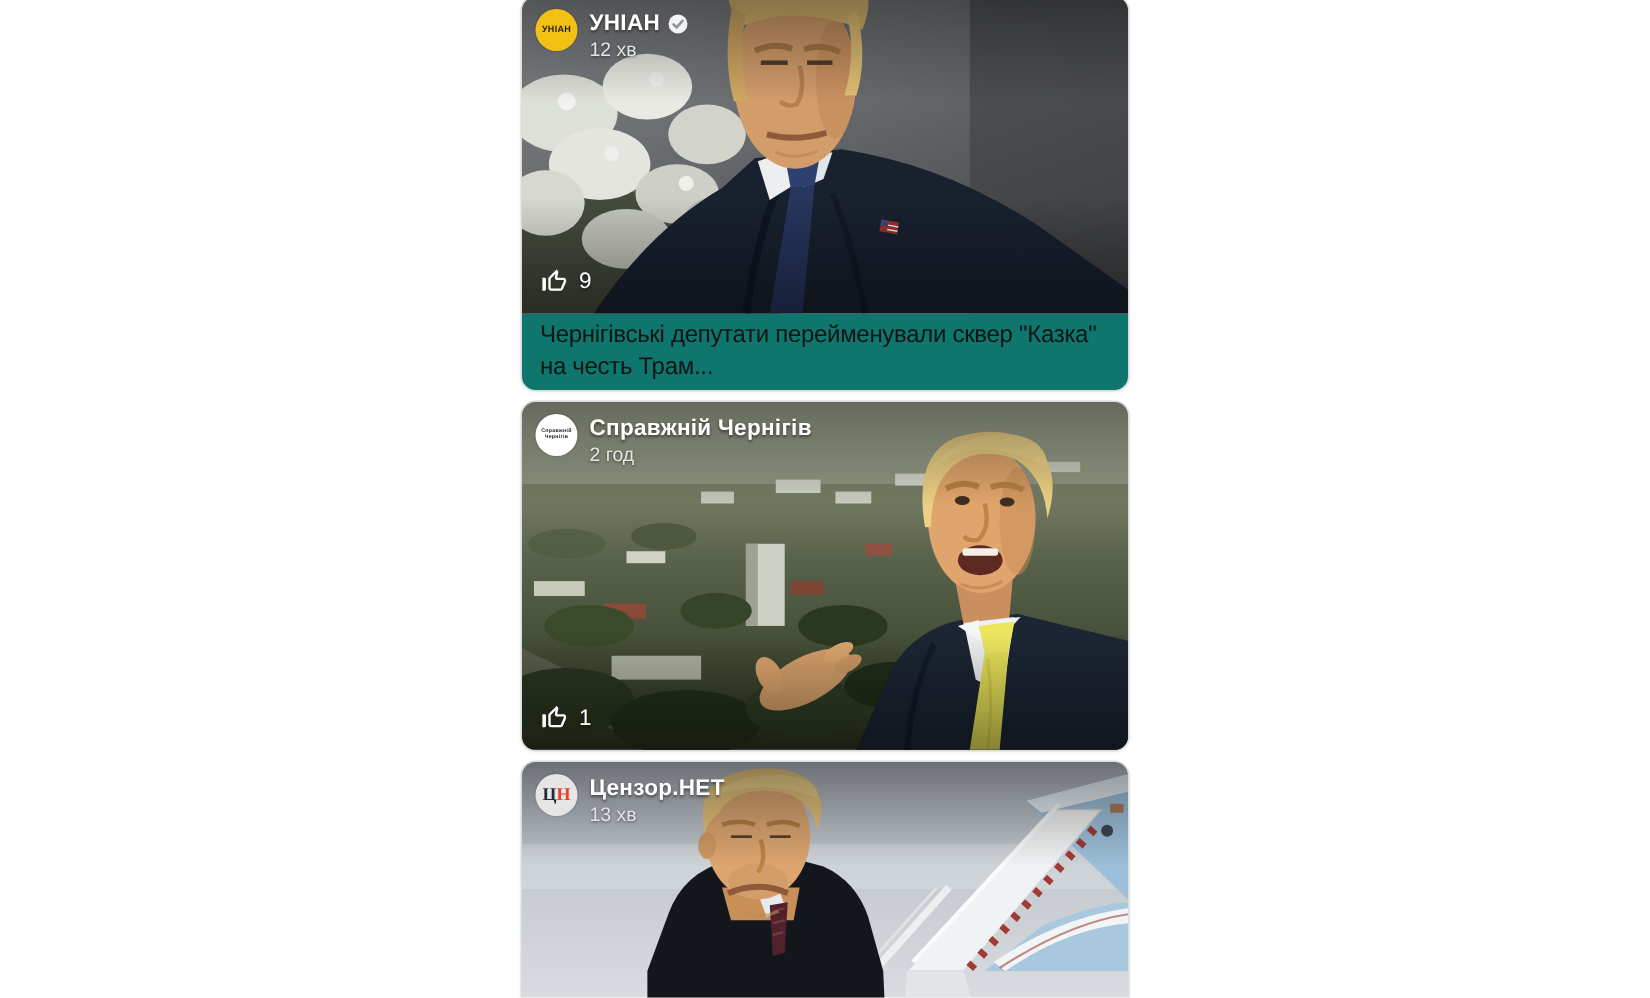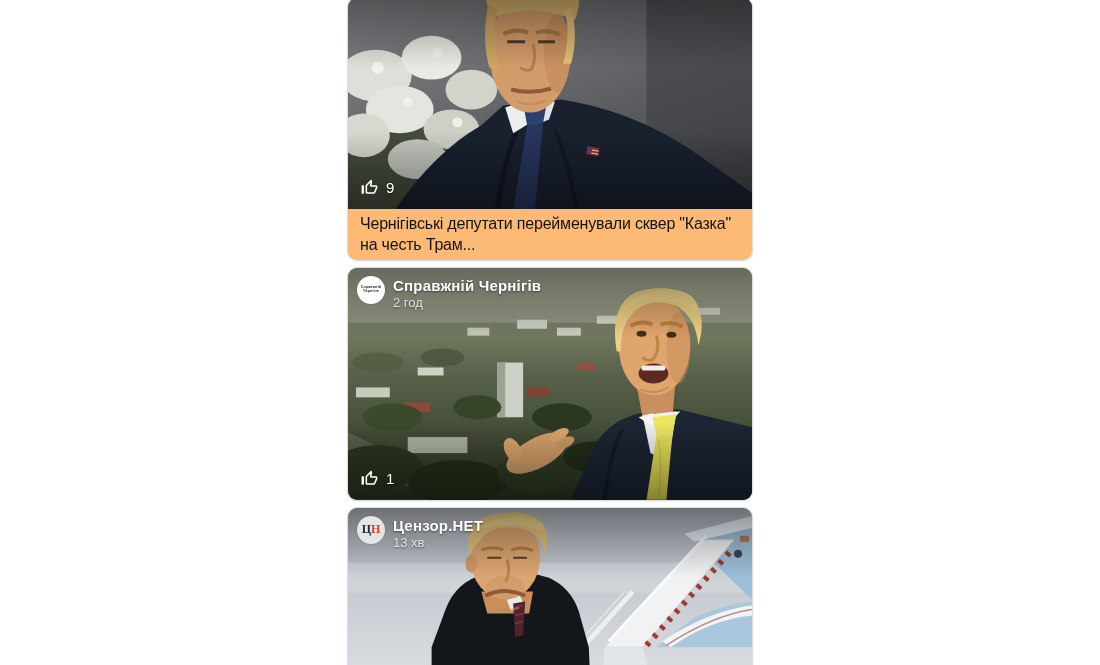--- a/index.html
+++ b/index.html
@@ -27,21 +27,21 @@
   .avatar-label.micro{font-size:3.5px;line-height:1.1;}
   .avatar-label.duo{font-family:"Liberation Serif","DejaVu Serif",serif;font-size:12px;letter-spacing:0;}
   .hdr-meta{display:flex;flex-direction:column;gap:1px;padding-top:1px;}
   .pub-row{display:flex;align-items:center;gap:5px;}
   .pub-name{color:#fff;font-size:15px;font-weight:700;text-shadow:0 1px 2px rgba(0,0,0,.5);letter-spacing:.2px;}
   .pub-time{color:#e2e4e8;font-size:13px;text-shadow:0 1px 2px rgba(0,0,0,.5);}
   .badge{width:14px;height:14px;display:inline-block;flex:0 0 14px;}
   .likes{position:absolute;left:12px;bottom:12px;display:flex;align-items:center;gap:7px;
     color:#fff;font-size:15px;text-shadow:0 1px 2px rgba(0,0,0,.6);line-height:normal;}
   .likes svg{display:block;}
-  .caption{padding:4px 12px 5px;font-size:16px;line-height:21px;letter-spacing:-.2px;color:#121417;background:#fdba74;}
+  .caption{padding:4px 12px 5px;font-size:16px;line-height:21px;letter-spacing:-.2px;color:#121417;background:#0f766e;}
 </style>
 </head>
 <body>
 
 <div class="feed">
 
   <article class="card">
     <div class="media" role="img" aria-label="Дональд Трамп у темно-синьому костюмі на тлі білих квітів">
       <svg class="illustration" viewBox="0 0 406 212" aria-hidden="true">
         <defs>
@@ -89,20 +89,37 @@
         <path d="M170 104 Q183 110 198 103" stroke="#bb8354" stroke-width="2" fill="none" opacity=".6"></path>
         <g transform="rotate(10 246 154)">
           <rect x="240" y="150" width="12" height="8" fill="#9e2f2f"></rect>
           <rect x="240" y="150" width="5" height="4" fill="#3a4a7a"></rect>
           <path d="M245 153 L252 153 M245 156 L252 156" stroke="#e8e8e8" stroke-width="1"></path>
         </g>
       </svg>
       <div class="grad-top"></div>
       <div class="grad-bottom"></div>
 
+      <header class="post-header">
+        <div class="avatar" style="background: rgb(242, 193, 19);">
+          <span class="avatar-label" style="color: rgb(38, 33, 26);">УНІАН</span>
+        </div>
+        <div class="hdr-meta">
+          <div class="pub-row">
+            <span class="pub-name">УНІАН</span>
+            <span class="badge">
+              <svg viewBox="0 0 16 16" width="14" height="14">
+                <circle cx="8" cy="8" r="7.2" fill="#f2f3f5"></circle>
+                <path d="M4.6 8.3 L7 10.6 L11.4 5.6" stroke="#8d9196" stroke-width="2" fill="none" stroke-linecap="round" stroke-linejoin="round"></path>
+              </svg>
+            </span>
+          </div>
+          <span class="pub-time">12 хв</span>
+        </div>
+      </header>
 
       <div class="likes">
         <svg width="19" height="19" viewBox="0 0 24 24">
           <path fill="#ffffff" d="M13.11 5.72l-.57 2.89c-.12.59.04 1.2.42 1.66.38.46.94.73 1.54.73H20v1.08L17.43 18H9.34c-.18 0-.34-.16-.34-.34V9.82l4.11-4.1M14 2L7.59 8.41C7.21 8.79 7 9.3 7 9.83v7.83C7 18.95 8.05 20 9.34 20h8.1c.71 0 1.36-.37 1.72-.97l2.67-6.15c.11-.25.17-.52.17-.8V11c0-1.1-.9-2-2-2h-5.5l.92-4.65c.05-.22.02-.46-.08-.66-.23-.45-.52-.86-.88-1.22L14 2zM4 9H2v11h2c.55 0 1-.45 1-1v-9c0-.55-.45-1-1-1z"></path>
         </svg>
         <span>9</span>
       </div>
     </div>
 
     <div class="caption">Чернігівські депутати перейменували сквер "Казка" на честь Трам...</div>

